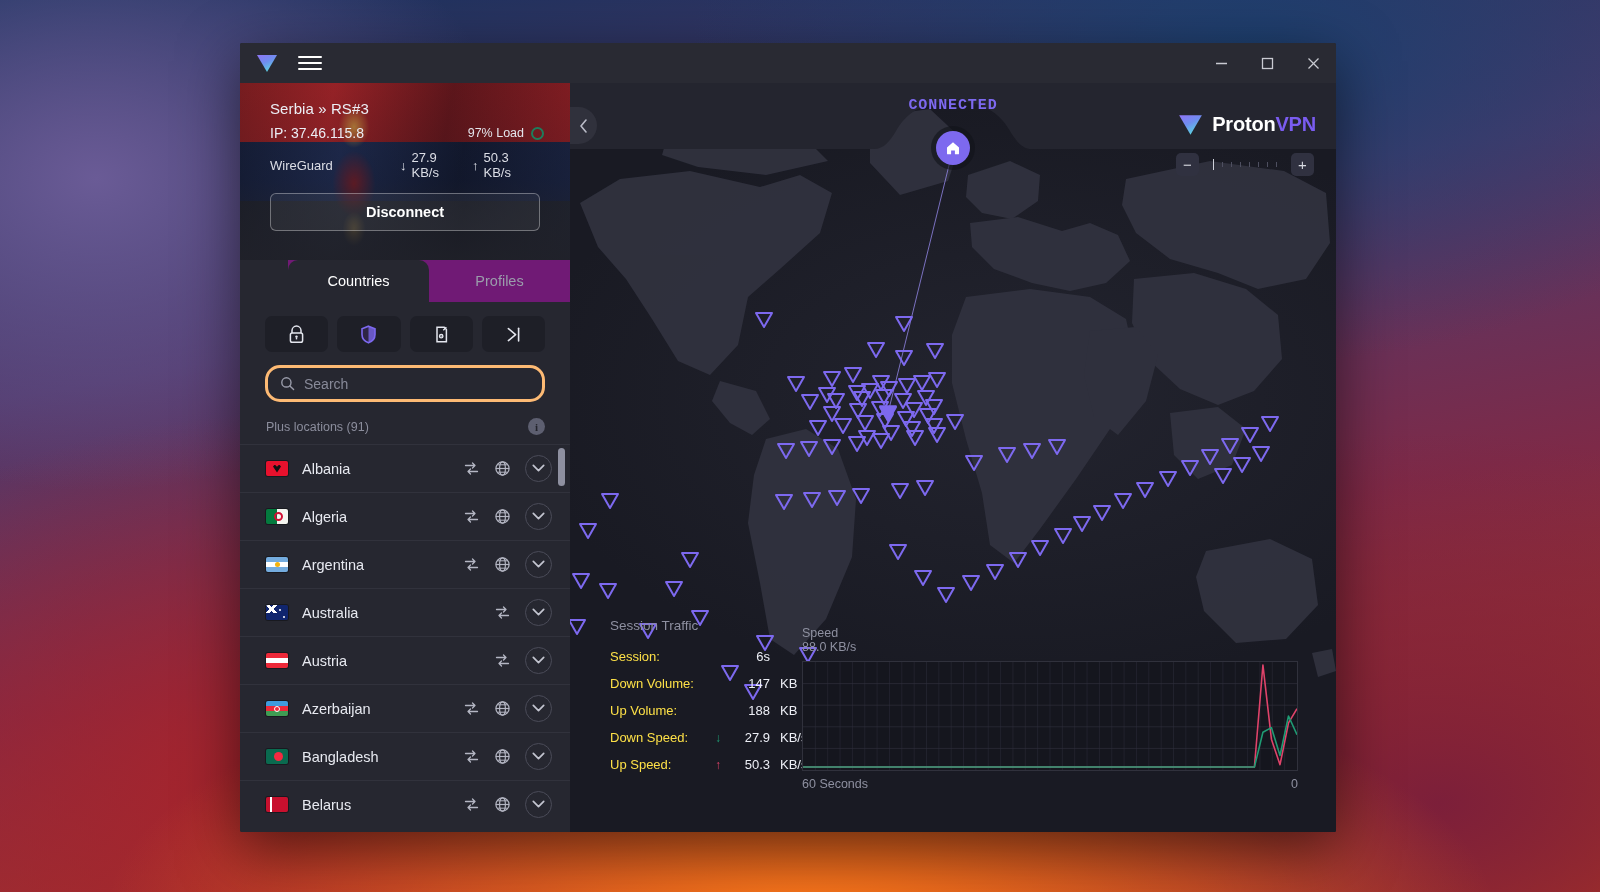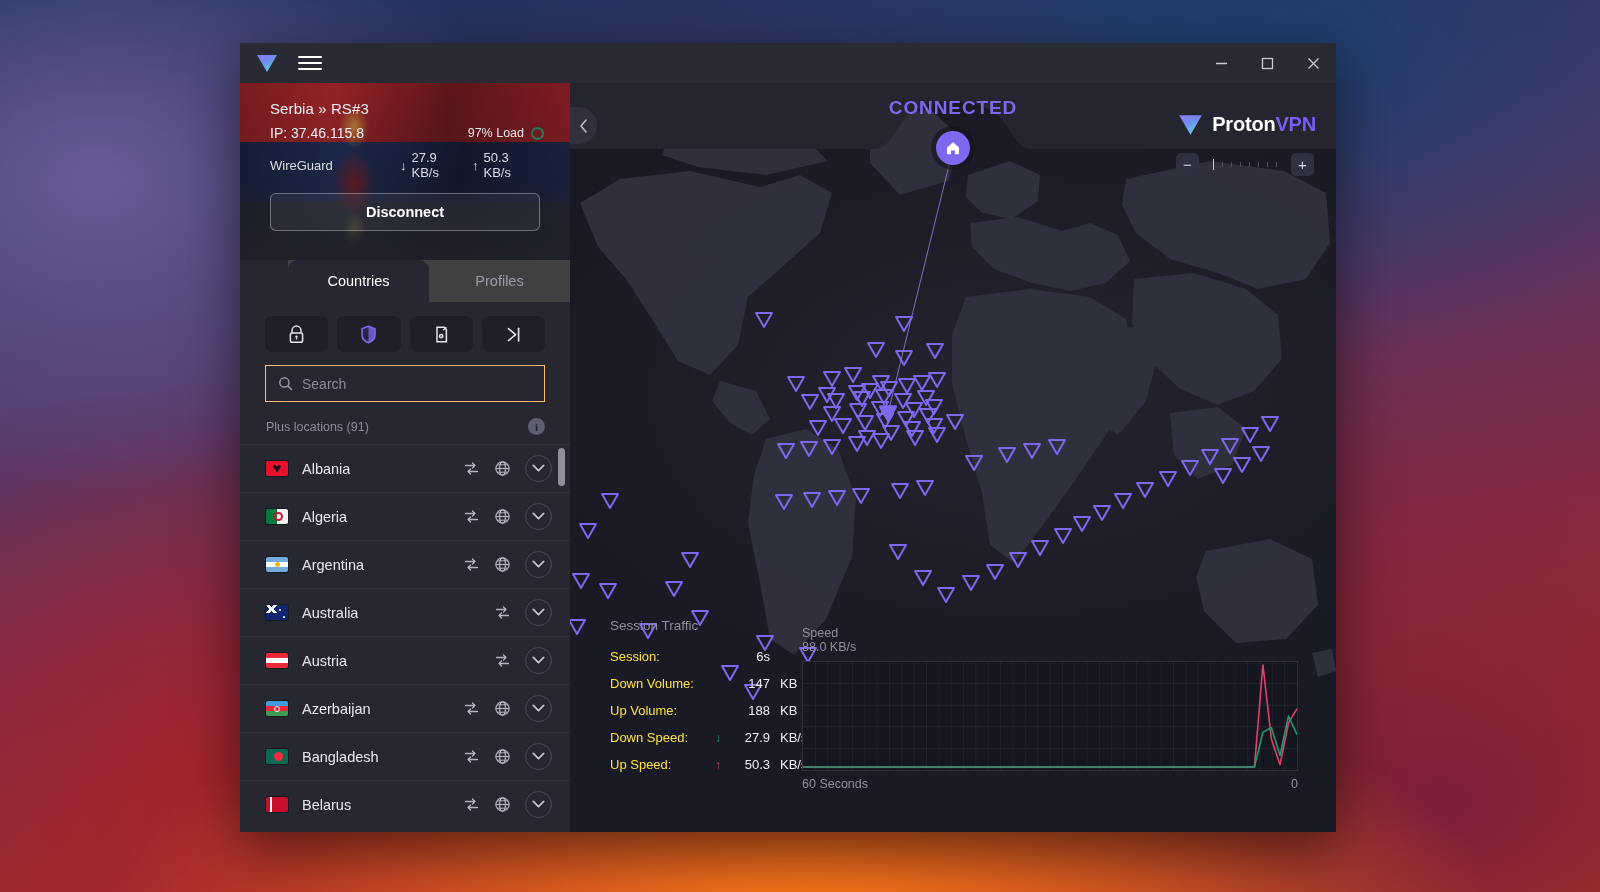--- a/index.html
+++ b/index.html
@@ -73,33 +73,33 @@
   .spd .ar { font-size:13px; color:#e6e8ef; }
 
   .disconnect-wrap { position:relative; z-index:2; padding:13px 30px 0; }
   .disconnect {
     width:100%; height:38px; border-radius:6px; background:rgba(255,255,255,.05);
     border:1px solid rgba(255,255,255,.34); color:#fff; font-size:14.5px;
     font-weight:bold; cursor:pointer; font-family:inherit;
   }
 
   
-  .tabs { display:flex; height:42px; background:#404040; flex:0 0 42px;margin-left:48px; }
+  .tabs { display:flex; height:42px; background:#701a75; flex:0 0 42px;margin-left:48px; }
   .tab { flex:1; display:flex; align-items:center; justify-content:center;
     font-size:14.5px; color:#9a9cab; cursor:pointer; position:relative; }
   .tab.active { color:#fff; background:#262730;
     border-top-left-radius:10px; border-top-right-radius:10px; }
 
   .tools { display:flex; gap:9px; padding:14px 25px 0; flex:0 0 auto; }
   .tool { flex:1; height:36px; background:#1e1f27; border-radius:7px;
     display:flex; align-items:center; justify-content:center; cursor:pointer; }
 
   .search-wrap { padding:13px 25px 0; flex:0 0 auto; }
   .search {
-    height:37px; border:1px solid #fdba74; border-radius:0; display:flex;
+    height:37px; border:3px solid #fdba74; border-radius:15px; display:flex;
     align-items:center; padding:0 12px; gap:9px; background:transparent;
   }
   .search input { flex:1; background:transparent; border:0; outline:0;
     color:#dcdee6; font-size:14px; font-family:inherit; }
   .search input::placeholder { color:#888a99; }
 
   .plus-head { display:flex; align-items:center; justify-content:space-between;
     padding:16px 25px 9px 26px; flex:0 0 auto; }
   .plus-label { font-size:12.5px; color:#8b8d9c; }
   .info-badge { width:17px; height:17px; border-radius:50%; background:#5d5f70;
@@ -136,21 +136,21 @@
     align-items:center; justify-content:center; cursor:pointer; z-index:12;
   }
 
   .top-notch {
     position:absolute; left:0; right:0; top:0; height:66px; z-index:8;
     pointer-events:none;
   }
 
   .connected-txt {
     position:absolute; top:14px; left:0; right:0; text-align:center;
-    font-size:19px; font-weight:bold; letter-spacing:.9px; z-index:12;
+    font-size:15px; font-weight:bold; letter-spacing:.9px; z-index:12;font-family:Liberation Mono, monospace;
   }
   .home-pin {
     position:absolute; left:50%; top:48px; transform:translateX(-50%);
     width:34px; height:34px; border-radius:50%; z-index:13;
     display:flex; align-items:center; justify-content:center;
     box-shadow:0 0 0 5px rgba(18,19,26,.62);
   }
 
   .brand { position:absolute; right:20px; top:30px; display:flex;
     align-items:center; gap:9px; z-index:12; }

